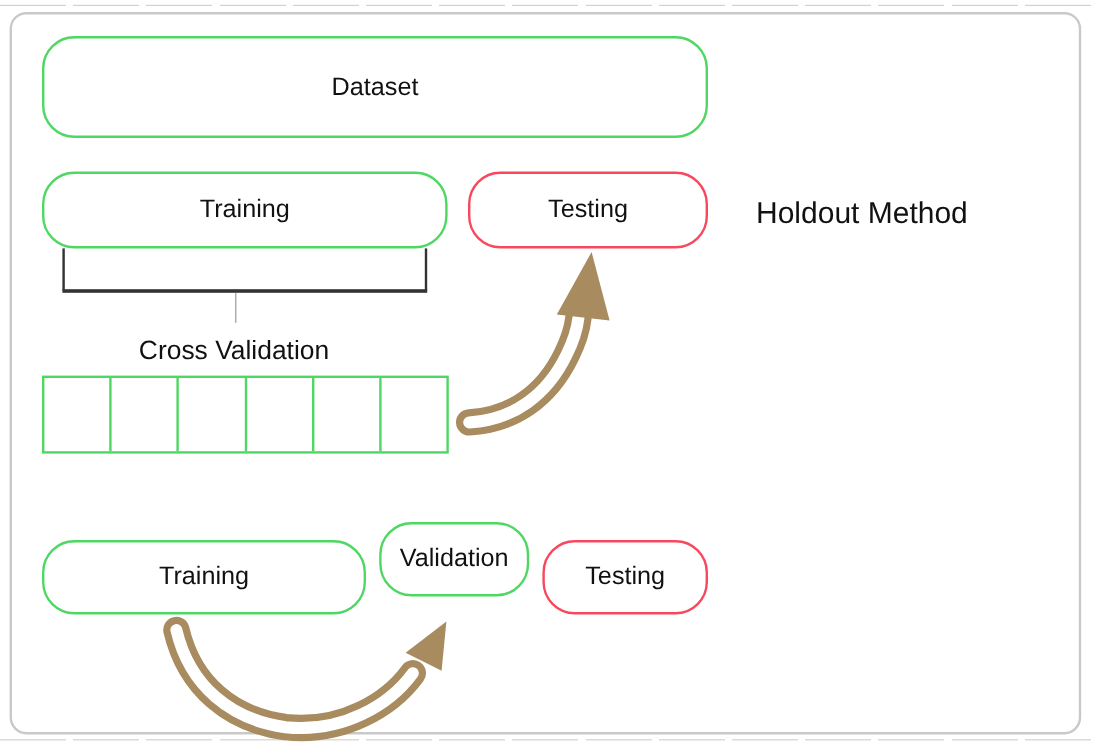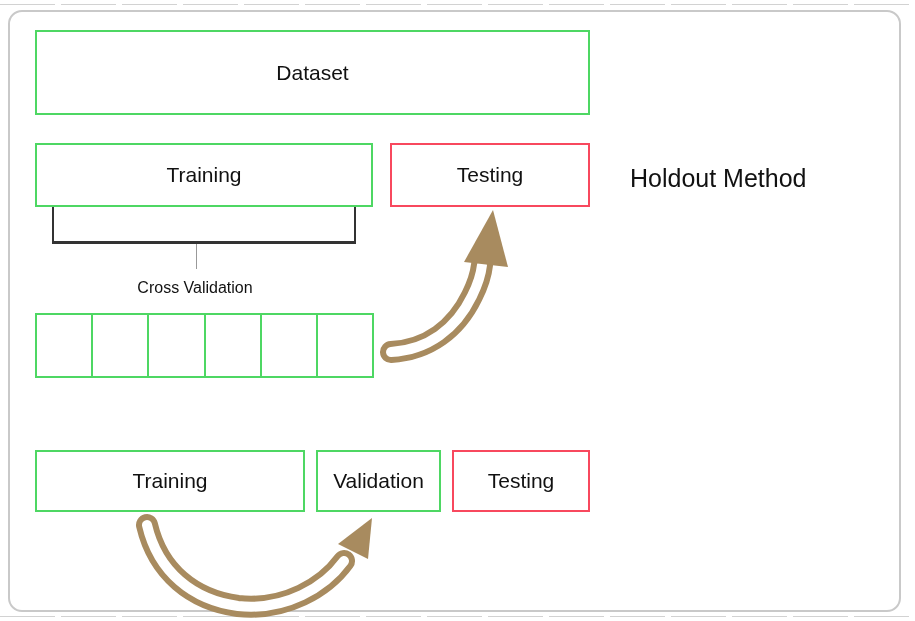--- a/index.html
+++ b/index.html
@@ -14,45 +14,45 @@
     box-sizing:border-box; background:#ffffff;
   }
   .dash-line {
     position:absolute; left:0; width:915px; height:1px;
     background:repeating-linear-gradient(90deg, var(--c-dash,#d2d2d2) 0 55px, transparent 55px 61px);
   }
   .dash-top { top:4px; }
   .dash-bottom { top:616px; }
   .box {
     position:absolute; display:flex; align-items:center; justify-content:center;
-    font-size:21px; background:#ffffff; box-sizing:border-box; white-space:nowrap;
+    font-size:21px; background:#ffffff; box-sizing:border-box; white-space:nowrap;border-radius:27px;
   }
   .green-box { border:2px solid var(--c-green,#4ed763); }
   .red-box   { border:2px solid var(--c-red,#f8485e); }
 
   #dataset-box        { left:35px;  top:30px;  width:555px; height:85px; }
   #holdout-training   { left:35px;  top:143px; width:338px; height:64px; }
   #holdout-testing    { left:390px; top:143px; width:200px; height:64px; }
   #final-training     { left:35px;  top:450px; width:270px; height:62px; }
-  #final-validation   { left:316px; top:450px; width:125px; height:62px; }
+  #final-validation   { left:316px; top:435px; width:125px; height:62px; }
   #final-testing      { left:452px; top:450px; width:138px; height:62px; }
 
   .caption { position:absolute; font-size:25px; white-space:nowrap; }
   #holdout-caption { left:630px; top:164px; }
   #final-caption   { left:630px; top:469px; }
 
   .bracket-part { position:absolute; background:var(--c-bracket,#333); }
   #bracket-left   { left:52px;  top:207px; width:2px;   height:35px; }
   #bracket-right  { left:354px; top:207px; width:2px;   height:35px; }
   #bracket-bottom { left:52px;  top:241px; width:304px; height:3px; }
   #bracket-stem   { left:196px; top:244px; width:1px;   height:25px;
                     background:var(--c-bracket_stem,#999); }
 
   #cv-title { position:absolute; left:75px; top:279px; width:240px;
-              text-align:center; font-size:16px; }
+              text-align:center; font-size:22px; }
 
   #cv-strip {
     position:absolute; left:35px; top:313px; width:339px; height:65px;
     display:flex; box-sizing:border-box; border:2px solid var(--c-green,#4ed763);
     background:#fff;
   }
   .cv-fold { flex:1 1 0; border-right:2px solid var(--c-green,#4ed763); }
   .cv-fold:last-child { border-right:none; }
 
   #arrow-layer { position:absolute; left:0; top:0; width:915px; height:621px;

